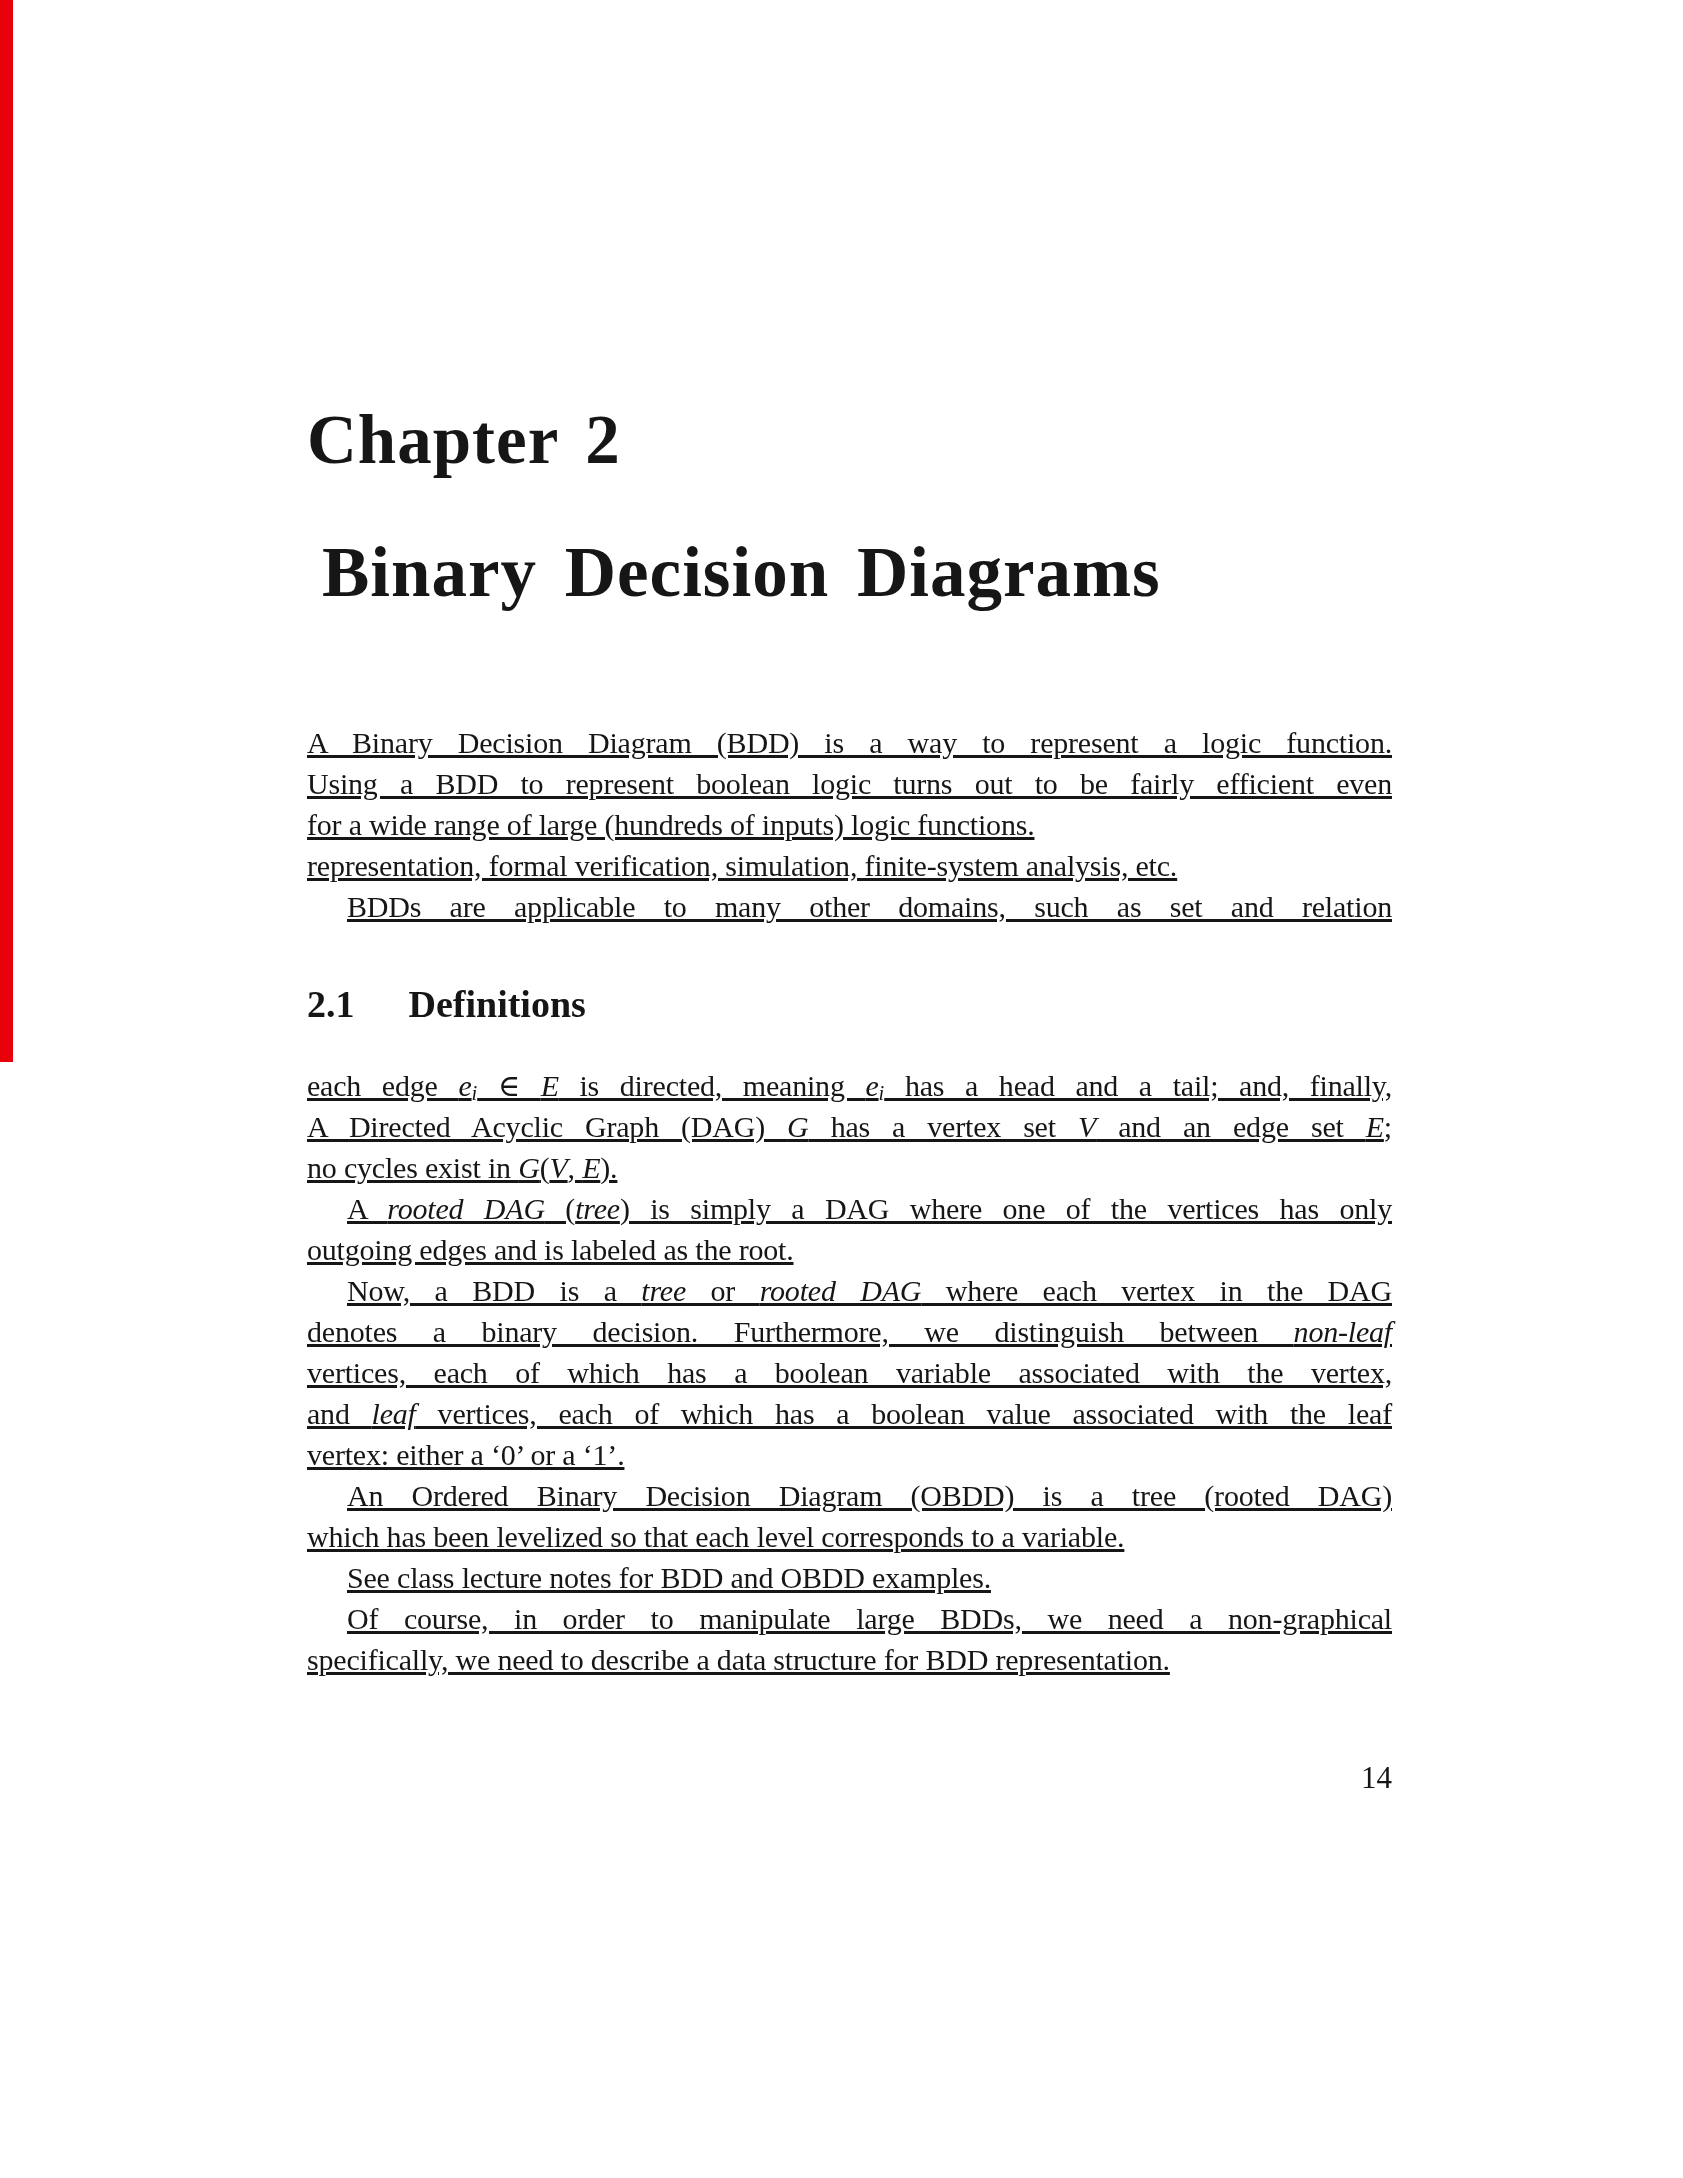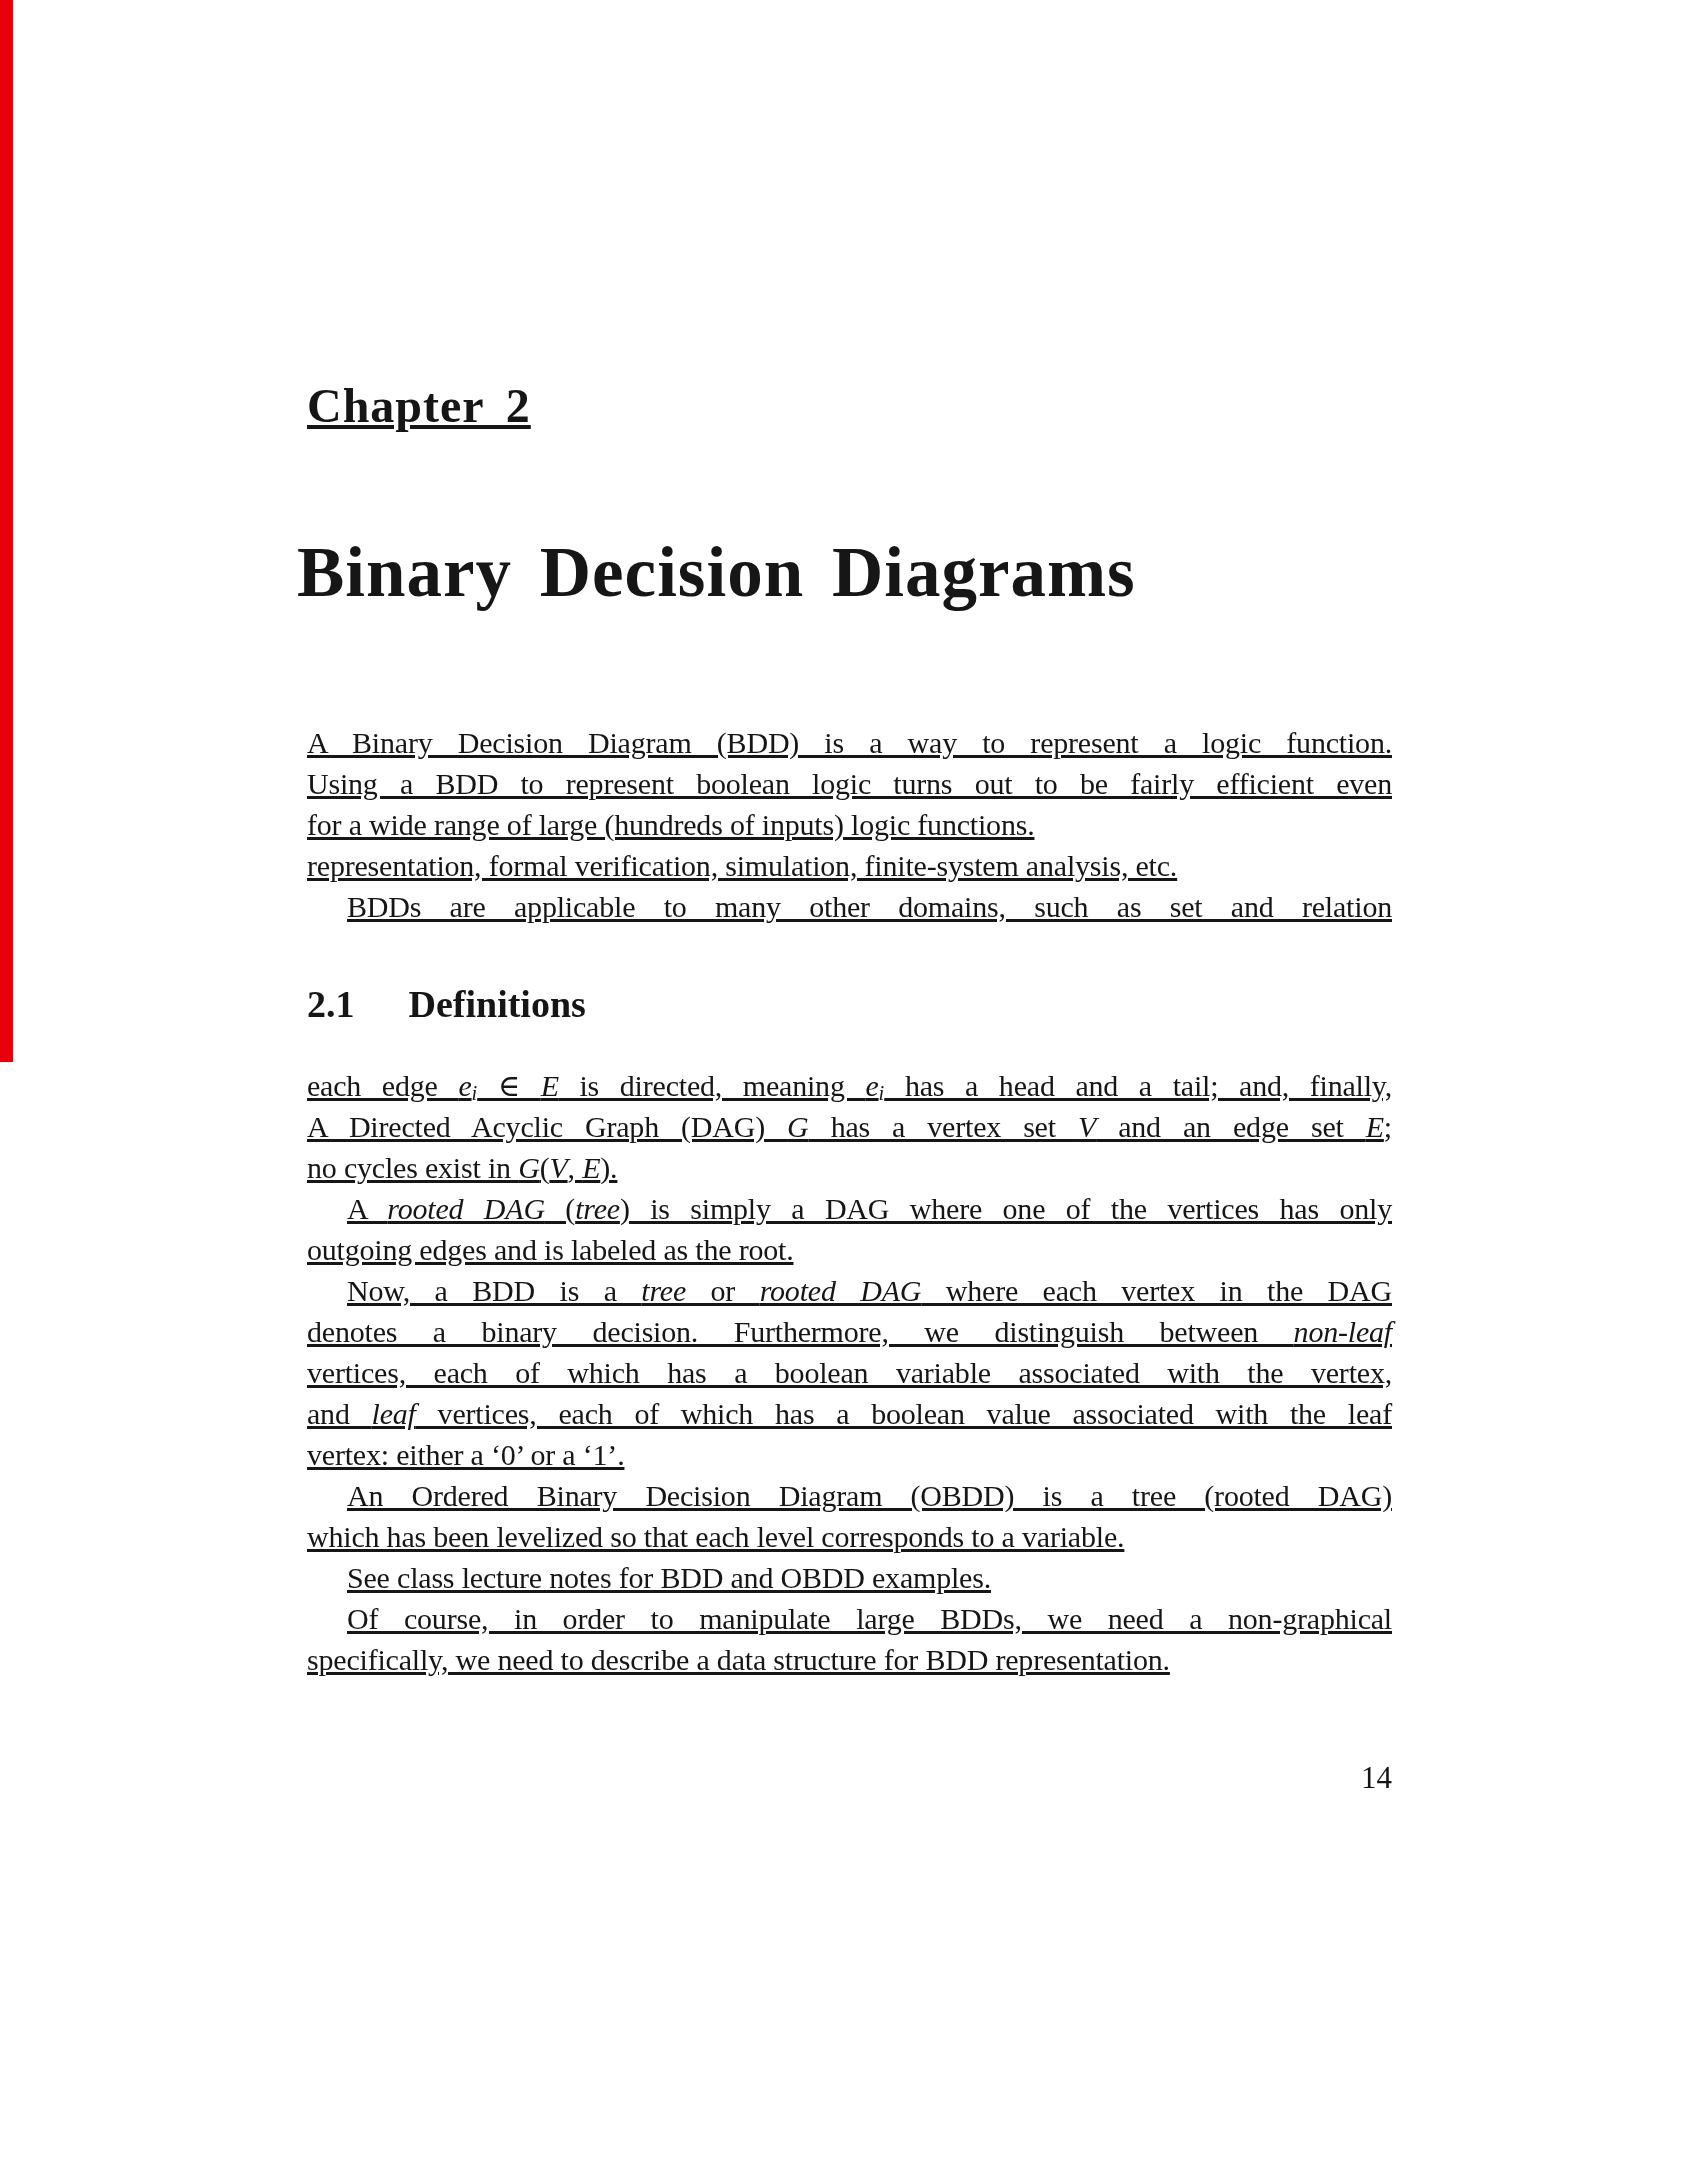--- a/index.html
+++ b/index.html
@@ -4,27 +4,26 @@
 <style>
   html,body{margin:0;padding:0;}
   body{
     width:1683px;height:2178px;position:relative;
     background:#ffffff;color:#161616;
     font-family:"Liberation Serif", "DejaVu Serif", serif;
     overflow:hidden;
   }
   .redbar{position:absolute;left:0;top:0;width:13px;height:1062px;}
   .chapter-heading{
-    position:absolute;left:307px;top:382px;
-    font-size:48px;font-weight:bold;line-height:1;word-spacing:9px;letter-spacing:1px;
+    position:absolute;left:307px;top:406px;
+    font-size:69px;font-weight:bold;line-height:1;word-spacing:9px;letter-spacing:1px;
     white-space:nowrap;
-    text-decoration:underline;
   }
   .chapter-title{
-    position:absolute;left:297px;top:537px;
+    position:absolute;left:322px;top:537px;
     font-size:71px;font-weight:bold;line-height:1;word-spacing:9px;letter-spacing:1px;
     white-space:nowrap;
   }
   .section-heading{
     position:absolute;left:307px;top:985px;
     font-size:38px;font-weight:bold;line-height:1;white-space:nowrap;
   }
   .section-heading .num{margin-right:54px;}
   .textblock{position:absolute;left:307px;width:1085px;text-decoration:underline;}
   #intro-block{top:722px;}

